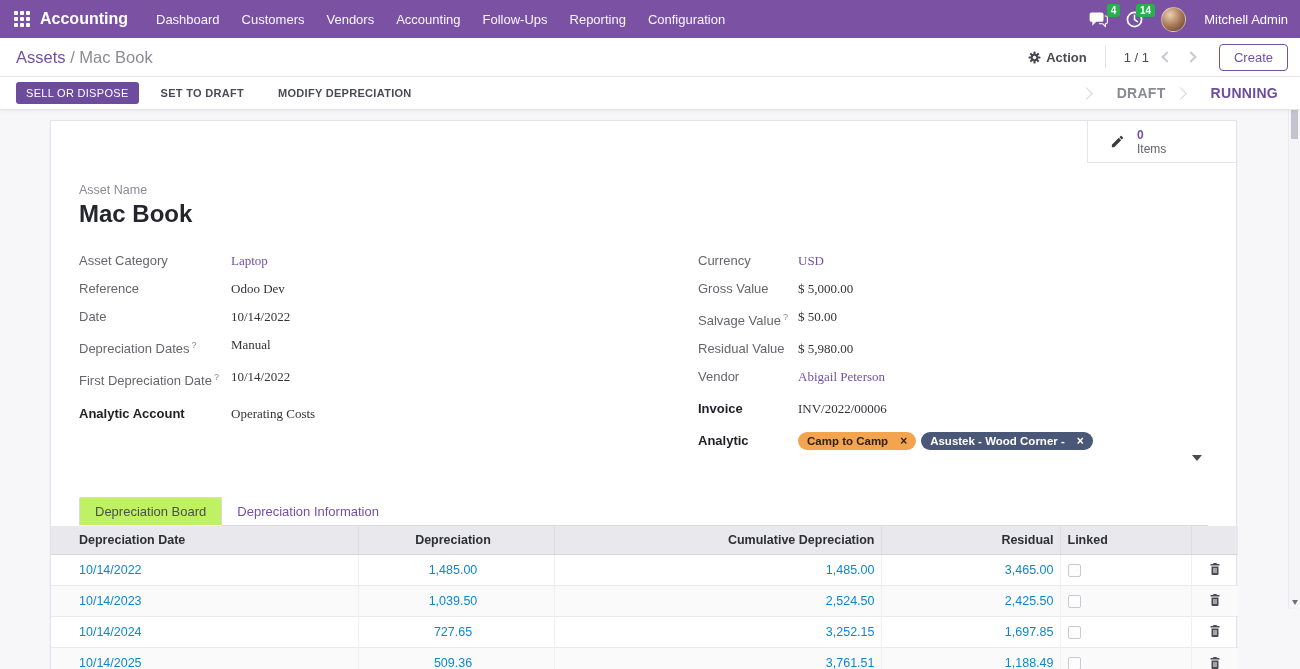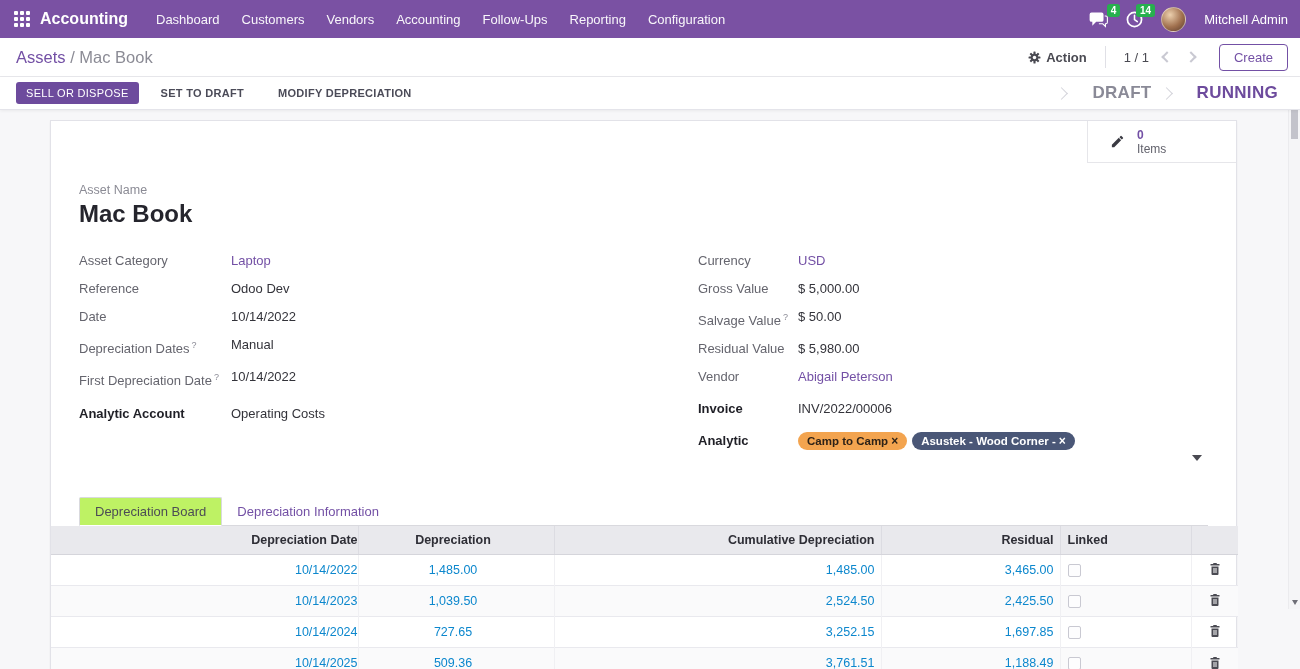--- a/index.html
+++ b/index.html
@@ -30,66 +30,66 @@
   .chev.left  { transform:rotate(-135deg); }
   .chev.right { transform:rotate(45deg); margin-left:6px; }
   .create-btn { margin-left:14px; border:1px solid #7350a5; color:#7350a5; background:#fff; font-size:13px; padding:5px 14px; border-radius:4px; cursor:pointer; font-family:inherit; }
 
   
   .status-row { height:33px; background:#fff; display:flex; align-items:center; padding:0 0 0 16px; border-bottom:1px solid #e4e4ea; box-shadow:0 1px 3px rgba(0,0,0,.06); position:relative; z-index:2; }
   .btn-primary { background:#6d4b9d; color:#fff; font-size:11px; font-weight:normal; letter-spacing:.3px; padding:5px 10px; border:none; border-radius:3px; cursor:pointer; font-family:inherit; }
   .btn-flat { background:none; border:none; color:#4b4b58; font-size:11px; font-weight:bold; letter-spacing:.3px; padding:5px 12px; margin-left:10px; cursor:pointer; font-family:inherit; }
   .statusbar { margin-left:auto; display:flex; align-items:center; height:100%; padding-right:22px; }
   .status-arrow { width:9px; height:9px; border-top:1px solid #d3d3da; border-right:1px solid #d3d3da; transform:rotate(45deg); margin:0 10px; }
-  .status-state { font-size:17px; font-weight:bold; letter-spacing:.3px; color:#8a8a97; cursor:pointer;padding-left:16px; }
+  .status-state { font-size:14px; font-weight:bold; letter-spacing:.3px; color:#8a8a97; cursor:pointer;padding-left:16px; }
   .status-state.active { color:#6d4b9d; }
 
   
   .content { height:559px; background:#f7f7f9; overflow:hidden; padding-right:12px; position:relative; }
   .sheet { position:relative; margin:10px 51px 0 50px; width:1187px; height:560px; background:#fff; border:1px solid #e2e2e8; box-shadow:0 1px 2px rgba(0,0,0,.05); }
   .stat-btn { position:absolute; top:0; right:0; width:149px; height:42px; border-left:1px solid #e6e6ea; border-bottom:1px solid #e6e6ea; display:flex; align-items:center; gap:12px; padding-left:22px; cursor:pointer; background:#fff; }
   .stat-val { font-size:12px; font-weight:bold; color:#7350a5; line-height:14px; }
   .stat-lbl { font-size:12px; color:#62626c; line-height:14px; }
 
   .sheet-body { padding:62px 28px 0 28px; position:relative; }
   .name-label { font-size:12.5px; color:#8b8b95; }
   .asset-name { font-size:24px; font-weight:bold; color:#25252d; margin-top:3px; }
 
   .fields { display:grid; grid-template-columns:580px 1fr; margin-top:24px; }
   .fgroup .frow { display:flex; margin-bottom:10px; min-height:18px; }
   .flabel { width:152px; font-size:13px; color:#65656e; line-height:18px; flex-shrink:0; }
   .fgroup.right .flabel { width:100px;margin-left:39px; }
   .flabel.bold { color:#1f1f26; font-weight:bold; }
-  .fvalue { font-size:13px; color:#33333a; line-height:18px; }
+  .fvalue { font-size:13px; color:#33333a; line-height:18px;font-family:Liberation Serif, serif; }
   .fvalue.link { color:#7350a5; cursor:pointer; }
   .sup-q { font-size:9px; color:#8a8a95; vertical-align:super; margin-left:2px; }
   .frow.tall { margin-bottom:12px; }
   .frow.gap { margin-top:14px; }
 
   .tags { display:flex; gap:5px; flex-wrap:wrap; }
-  .tag { font-size:11.5px; font-weight:bold; padding:2px 9px; border-radius:11px; display:inline-flex; align-items:center; gap:3px; line-height:14px; }
+  .tag { font-size:11.5px; font-weight:bold; padding:2px 9px; border-radius:11px; display:inline-flex; align-items:center; gap:12px; line-height:14px; }
   .tag-orange { background:#f3a44f; color:#2e2217; }
   .tag-navy { background:#4a5777; color:#fff; }
   .tag .tag-x { cursor:pointer; font-size:12px; }
 
   .field-caret { position:absolute; right:34px; top:334px; width:0; height:0; border-left:5px solid transparent; border-right:5px solid transparent; border-top:6px solid #4a4a52; cursor:pointer; }
 
   .tabs { display:flex; align-items:flex-end; margin-top:36px; border-bottom:1px solid #d9d9de; padding:0 0 0 0; height:30px; }
   .tab { font-size:13px; padding:6px 15px; cursor:pointer; }
   .tab.active { background:#bef264; border:1px solid #d9d9de; border-bottom:1px solid #fff; margin-bottom:-1px; color:#4c4c55; border-radius:2px 2px 0 0; margin-left:0; }
   .tab.inactive { color:#7350a5; }
 
   
   table.dep { width:100%; border-collapse:collapse; table-layout:fixed; font-size:12.5px; }
   table.dep th { background:#e9e9ed; color:#2e2e36; font-weight:bold; height:28px; border-right:1px solid #dcdce2; border-bottom:1px solid #d5d5db; }
   table.dep th:last-child { border-right:none; }
   table.dep td { height:31px; border-right:1px solid #f0f0f3; border-top:1px solid #e9e9ee; }
   table.dep td:last-child { border-right:none; }
   table.dep tr.alt td { background:#fafafb; }
-  .col-date  { width:307px; text-align:right; padding-left:28px;margin-top:28px; }
+  .col-date  { width:307px; text-align:left; padding-left:28px;margin-top:28px; }
   .col-dep   { width:196px; text-align:center; padding-right:6px; }
   .col-cum   { width:327px; text-align:right; padding-right:6px; }
   .col-res   { width:179px; text-align:right; padding-right:6px; }
   .col-link  { width:131px; text-align:left; padding-left:7px; }
   .col-trash { width:47px; text-align:center; }
   td.cell-link { color:#0c87cd; cursor:pointer; }
   .checkbox { display:inline-block; width:13px; height:13px; border:1px solid #c9c9d2; border-radius:2px; background:#fdfdfe; cursor:pointer; vertical-align:middle; }
   .trash-btn { background:none; border:none; cursor:pointer; padding:2px; }
 
   

